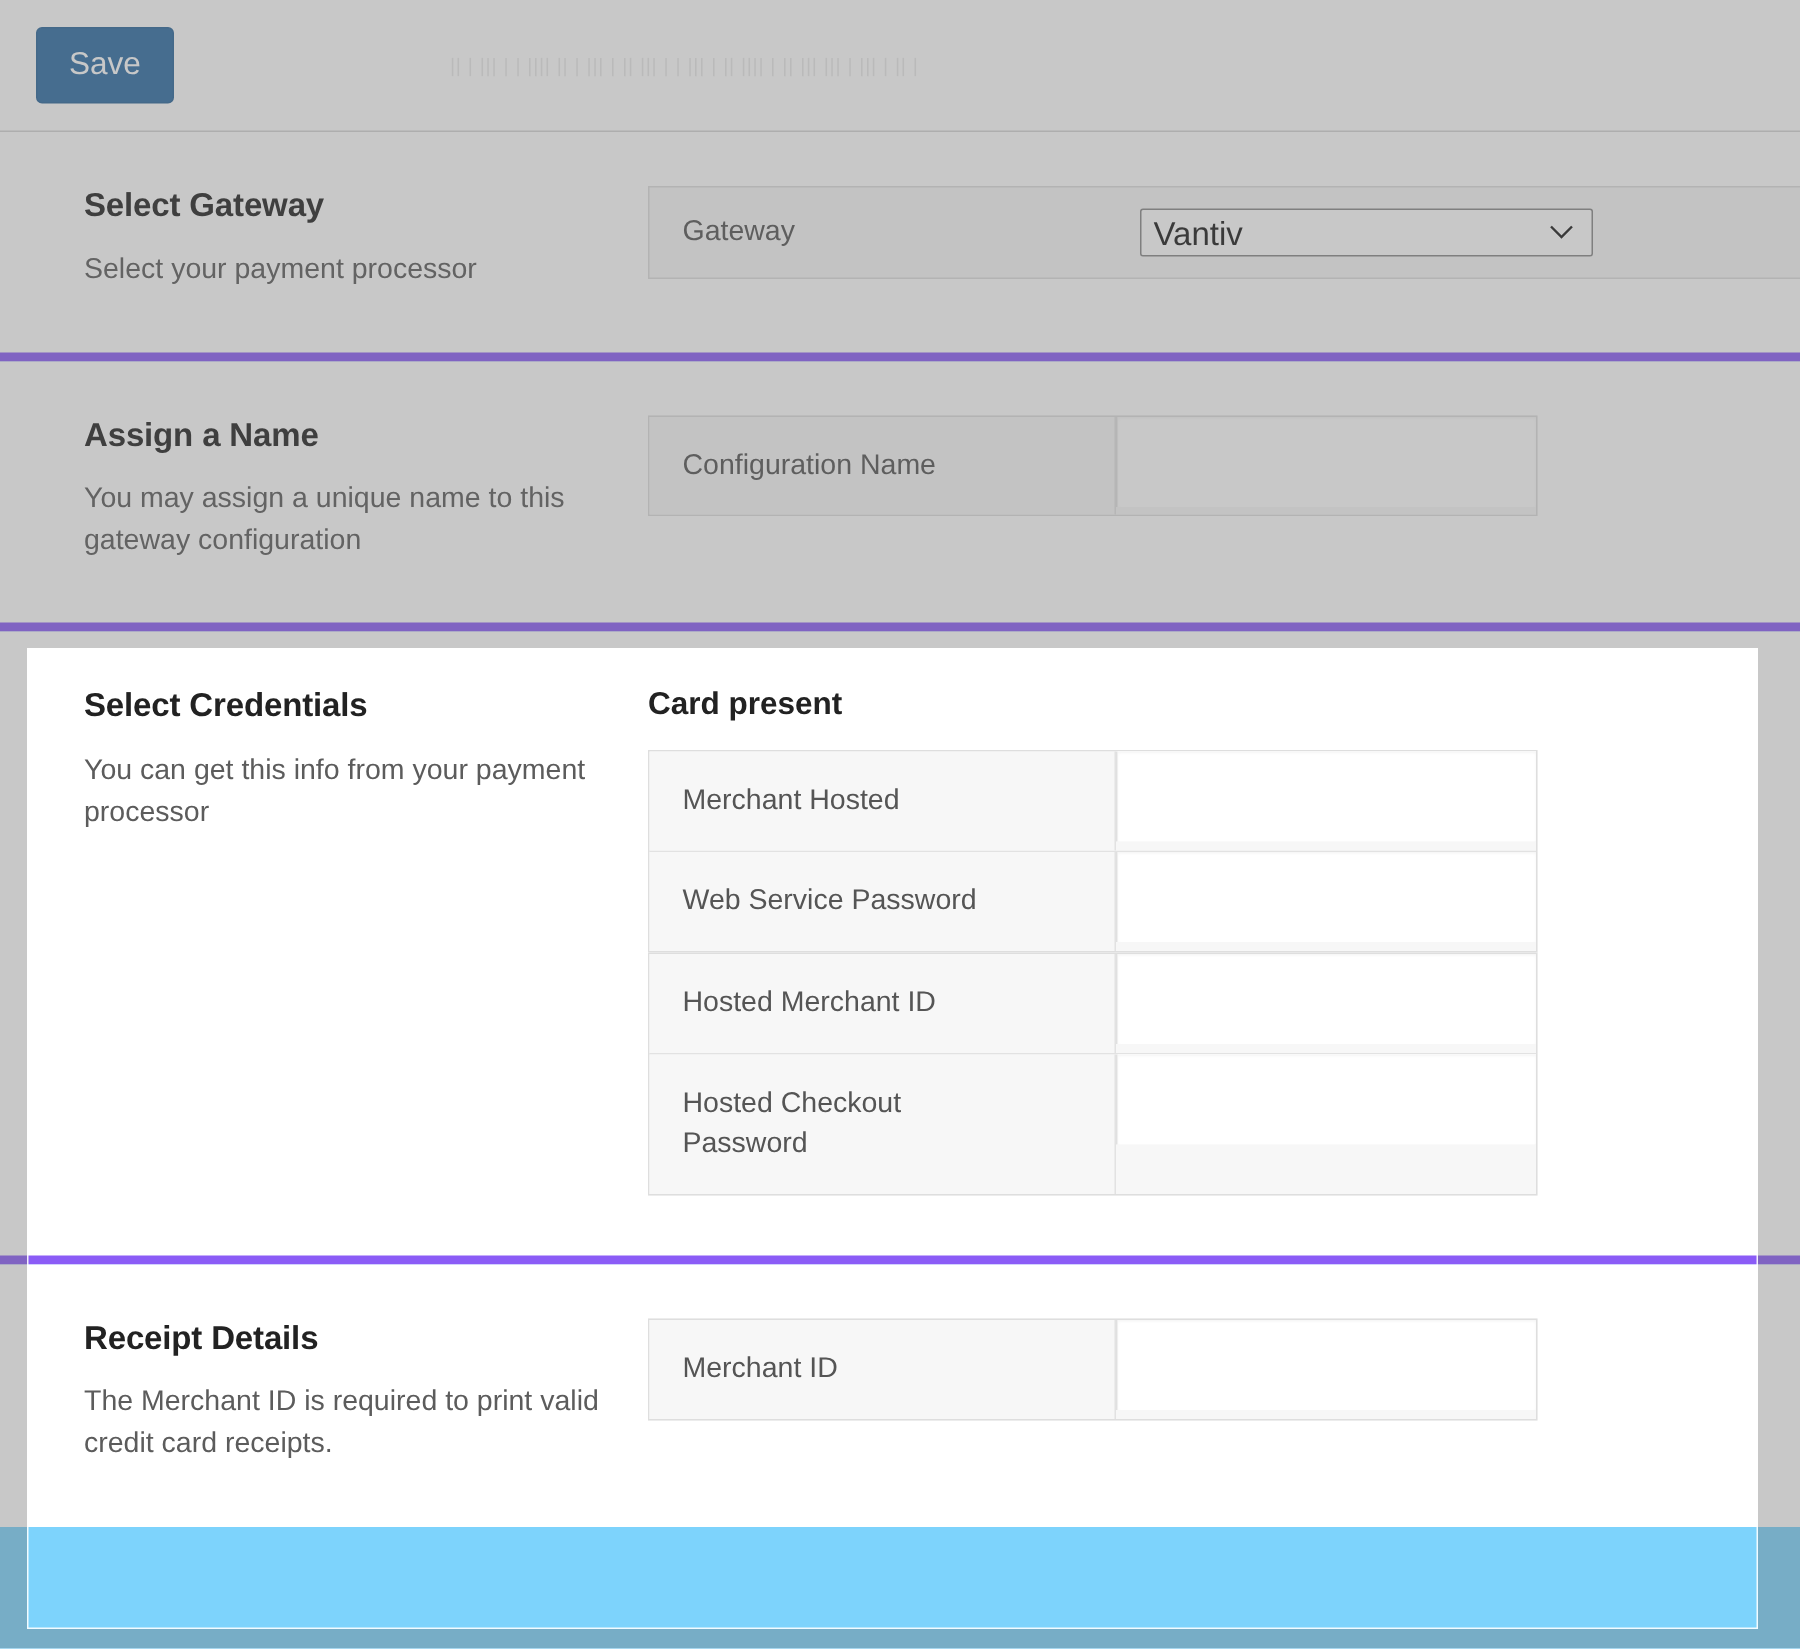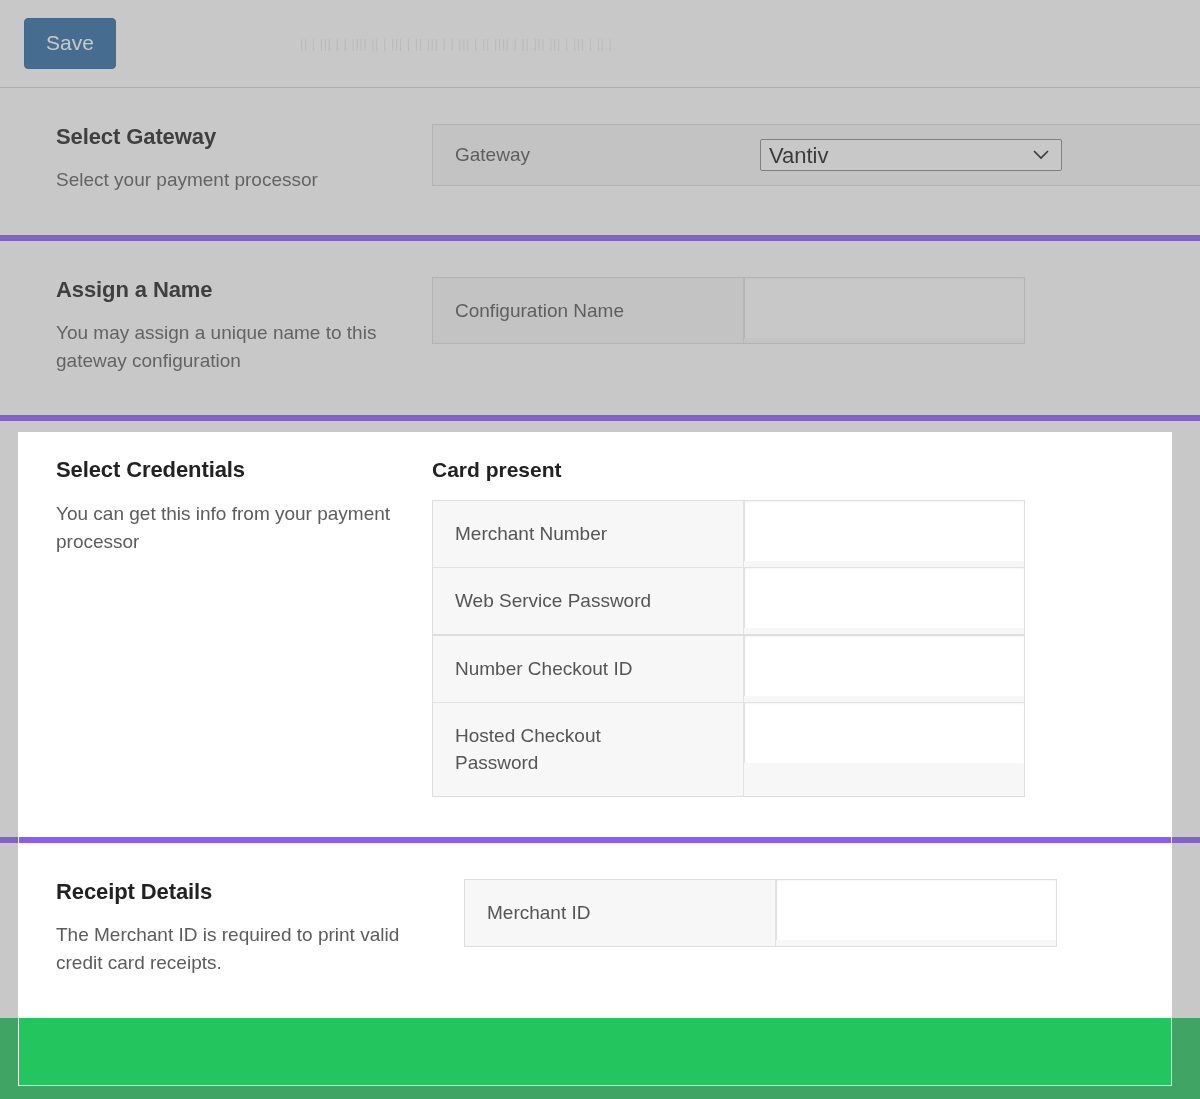--- a/index.html
+++ b/index.html
@@ -13,21 +13,21 @@
   body {
     font-family: "Liberation Sans", sans-serif;
     background: #ffffff;
     position: relative;
   }
 
   
   .page {
     position: absolute;
     inset: 0;
-    background: #22c55e;
+    background: #7dd3fc;
   }
 
   
   .toolbar {
     height: 88px;
     border-bottom: 1px solid #d6d6d6;
     display: flex;
     align-items: center;
     padding-left: 24px;
     background: #ffffff;
@@ -66,21 +66,21 @@
     pointer-events: none;
   }
 
   
   .section {
     display: flex;
     padding: 36px 0 40px 0;
     border-bottom: 6px solid #8b5cf6;
     background: #ffffff;
   }
-  .section.no-border { border-bottom: none; gap: 32px; }
+  .section.no-border { border-bottom: none; }
 
   .section-desc {
     width: 432px;
     flex: 0 0 432px;
     padding-left: 56px;
     padding-right: 30px;
   }
 
   .section-title {
     font-size: 22px;
@@ -276,36 +276,36 @@
   <div class="section">
     <div class="section-desc">
       <div class="section-title">Select Credentials</div>
       <div class="section-subtitle">You can get this info from your payment processor</div>
     </div>
     <div class="section-body">
 
       <div class="group-heading">Card present</div>
       <div class="field-table">
         <div class="field-row">
-          <div class="field-label">Merchant Number</div>
+          <div class="field-label">Merchant Hosted</div>
           <div class="field-control">
             <input class="text-input" type="text" placeholder="" style="">
           </div>
         </div>
         <div class="field-row">
           <div class="field-label">Web Service Password</div>
           <div class="field-control">
             <input class="text-input" type="text" placeholder="" style="">
           </div>
         </div>
       </div>
 
       <div class="field-table">
         <div class="field-row">
-          <div class="field-label">Number Checkout ID</div>
+          <div class="field-label">Hosted Merchant ID</div>
           <div class="field-control">
             <input class="text-input" type="text" placeholder="" style="">
           </div>
         </div>
         <div class="field-row">
           <div class="field-label" style="width:311px;flex:0 0 311px;padding-right:88px;">Hosted Checkout Password</div>
           <div class="field-control">
             <input class="text-input" type="text" placeholder="" style="">
           </div>
         </div>

